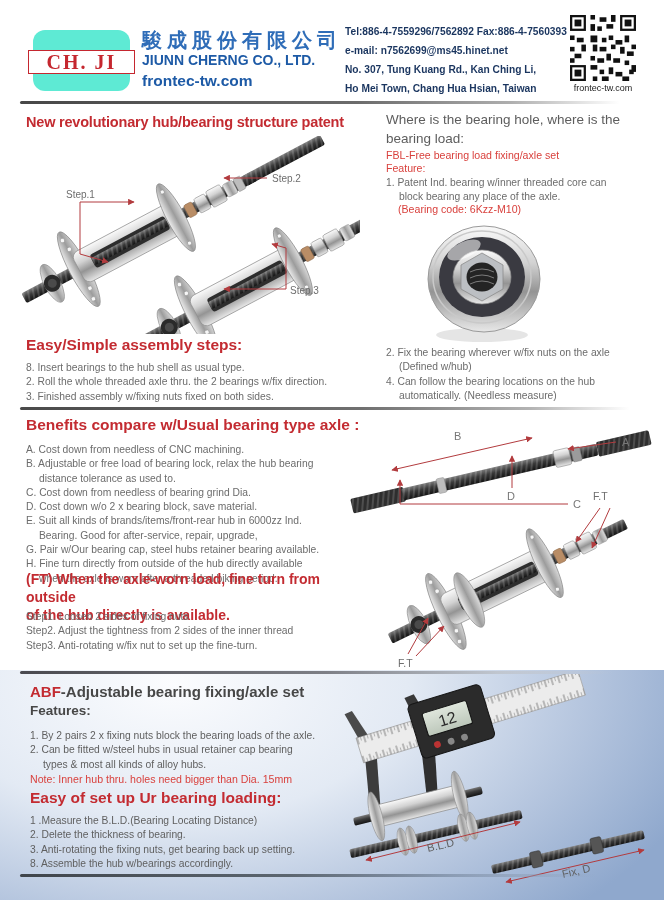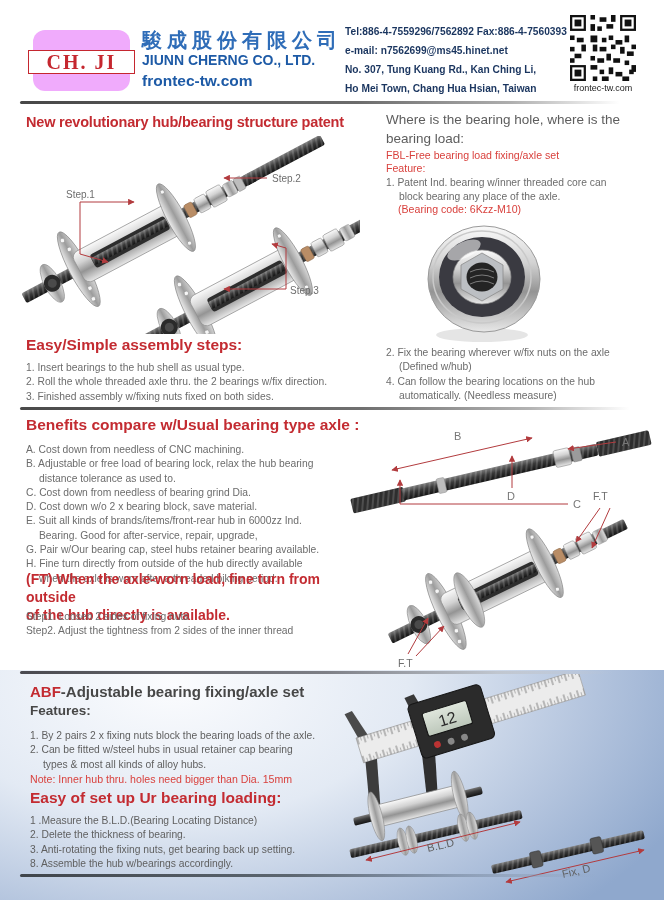--- a/index.html
+++ b/index.html
@@ -7,21 +7,21 @@
     --blue-co:#2f6db8; --blue-en:#1d5aa6; --navy:#1a355f;
     --gray:#6c6c6c; --dark:#474747;
   }
   *{margin:0;padding:0;box-sizing:border-box;}
   html,body{background:#cfcfcf;}
   body{font-family:"Liberation Sans", sans-serif;}
   .page{position:relative;width:664px;height:900px;background:#ffffff;overflow:hidden;margin:0 auto;}
   .abs{position:absolute;}
 
   
-  .logo{left:33px;top:30px;width:97px;height:61px;background:#f0abfc;border-radius:12px;}
+  .logo{left:33px;top:30px;width:97px;height:61px;background:#5eead4;border-radius:12px;}
   .logo-band{position:absolute;left:-5px;right:-5px;top:20px;height:24px;background:#ffffff;border:1px solid #c5272f;}
   .logo-text{position:absolute;left:0;right:0;top:21px;text-align:center;font-family:"Liberation Serif",serif;font-weight:bold;font-size:20px;letter-spacing:2px;color:#c5272f;}
   .co-cn{left:142px;top:27px;font-size:20px;letter-spacing:5px;color:var(--blue-co);font-weight:bold;}
   .co-en{left:142px;top:52px;font-size:14px;font-weight:bold;color:var(--blue-en);}
   .co-web{left:142px;top:72px;font-size:15.5px;font-weight:bold;color:var(--blue-en);}
   .contact{left:345px;top:22px;width:225px;font-size:10.2px;font-weight:bold;color:var(--navy);line-height:19px;}
   .qr{left:570px;top:15px;width:66px;height:66px;}
   .qr-cap{left:561px;top:83px;width:84px;text-align:center;font-size:9px;color:#222;}
 
   .hr{height:3px;border-radius:2px;}
@@ -218,21 +218,21 @@
       <polyline points="264,153 202,153" marker-end="url(#arrR)"></polyline>
       <polyline points="264,153 264,112 250,108" marker-end="url(#arrR)"></polyline>
     </g>
     <text x="44" y="62" font-size="10" fill="#6e6e6e">Step.1</text>
     <text x="250" y="46" font-size="10" fill="#6e6e6e">Step.2</text>
     <text x="268" y="158" font-size="10" fill="#6e6e6e">Step.3</text>
   </svg>
 
   <div class="abs steps-h h-red">Easy/Simple assembly steps:</div>
   <div class="abs steps-list">
-    <div class="t-gray">1. Insert bearings to the hub shell as usual type.</div>
+    <div class="t-gray">8. Insert bearings to the hub shell as usual type.</div>
     <div class="t-gray">2. Roll the whole threaded axle thru. the 2 bearings w/fix direction.</div>
     <div class="t-gray">3. Finished assembly w/fixing nuts fixed on both sides.</div>
   </div>
 
   <div class="abs r-title">
     <div>Where is the bearing hole, where is the</div>
     <div>bearing load:</div>
   </div>
   <div class="abs r-red1 t-red">FBL-Free bearing load fixing/axle set</div>
   <div class="abs r-red2 t-red">Feature:</div>
@@ -316,20 +316,21 @@
     <text x="50" y="181" font-size="10.5" fill="#6e6e6e">F.T</text>
   </svg>
 
   <div class="abs ft-h h-red">
     <div>(FT) When the axle-worn load, fine turn from outside</div>
     <div>of the hub directly is available.</div>
   </div>
   <div class="abs ft-list">
     <div class="t-gray">Step1. Loosen 2 sides of fixing nuts</div>
     <div class="t-gray">Step2. Adjust the tightness from 2 sides of the inner thread</div>
+    <div class="t-gray">Step3. Anti-rotating w/fix nut to set up the fine-turn.</div>
   </div>
 
   <div class="abs blue-sec"></div>
   <div class="abs hr hr3"></div>
 
   <div class="abs abf-h">
     <span class="abbr">ABF</span><span>-Adjustable bearing fixing/axle set</span>
   </div>
   <div class="abs abf-feat-label">Features:</div>
   <div class="abs abf-list">

